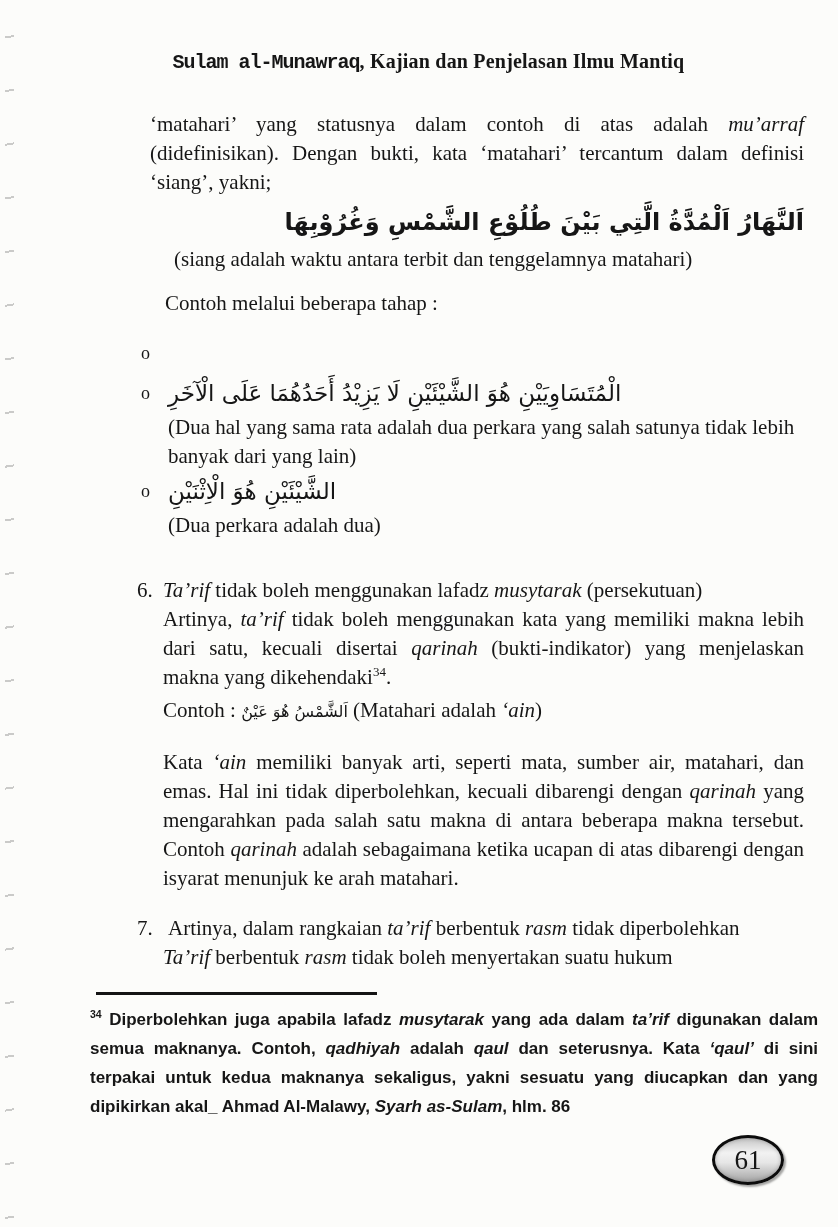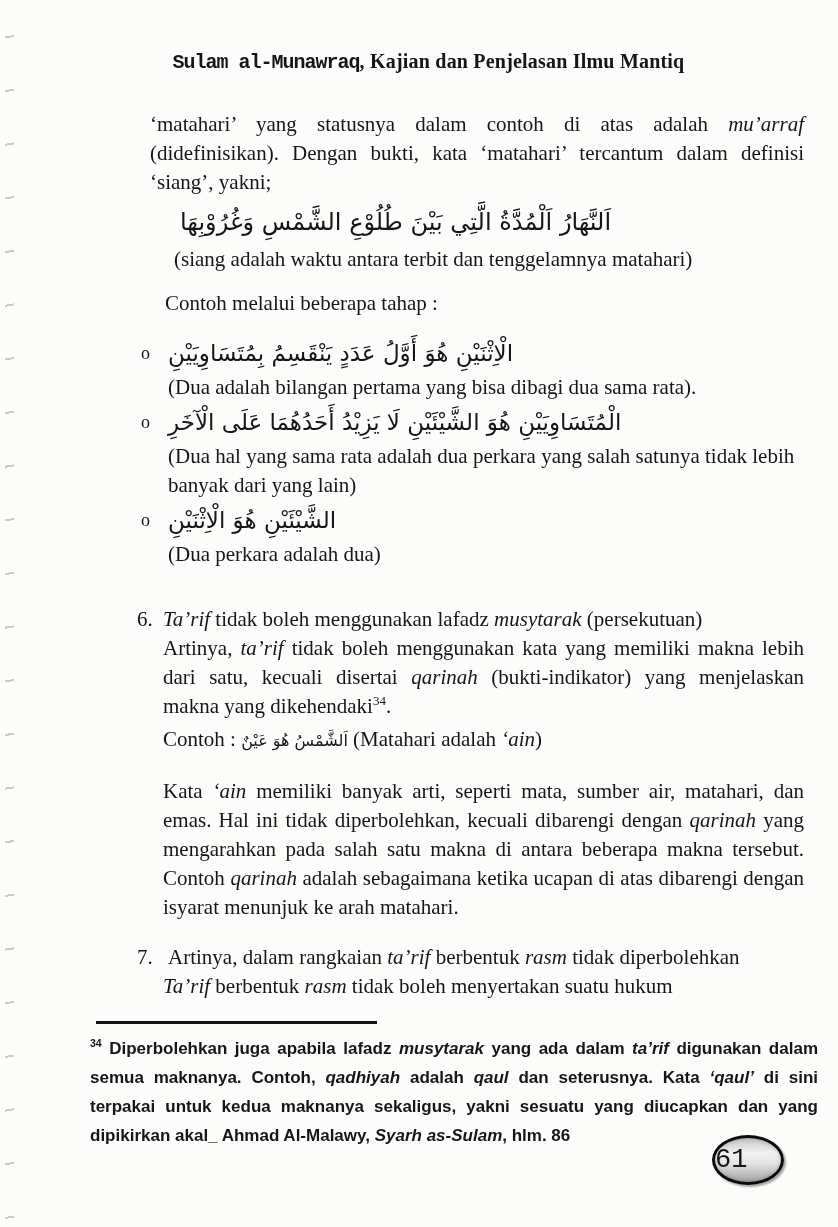--- a/index.html
+++ b/index.html
@@ -43,25 +43,26 @@
   .it { font-style:italic; }
   sup { font-size:.62em; line-height:0; }
   .ar {
     font-family:"DejaVu Sans", sans-serif;
     font-size:22px;
     direction:rtl;
     unicode-bidi:isolate;
   }
   .arabic-line {
     direction:rtl;
-    text-align:left;
+    text-align:right;
     padding-left:30px;
     font-family:"DejaVu Sans", sans-serif;
     font-size:24px;
     line-height:46px;
+    font-weight:bold;
   }
   .trans-line { text-indent:24px; }
   .bullet { display:flex; margin-left:-9px; }
   .bullet .marker { flex:none; width:27px; font-size:18px; line-height:40px; }
   .bullet .b-ar {
     direction:rtl; text-align:left;
     font-family:"DejaVu Sans", sans-serif;
     font-size:23px; line-height:40px;
   }
   .bullet .b-trans { line-height:29px; }
@@ -85,23 +86,22 @@
     font-weight:bold;
   }
   .badge {
     position:absolute;
     left:712px; top:1135px;
     width:66px; height:44px;
     border-radius:50%;
     border:3px solid #0c0c0c;
     background:linear-gradient(180deg,#c6c6c6 0%,#f2f2f2 34%,#e6e6e6 56%,#a3a3a3 100%);
     box-shadow:2px 2px 2px rgba(0,0,0,.35), inset 0 0 4px rgba(0,0,0,.25);
-    display:flex; align-items:center; justify-content:flex-start;
+    display:flex; align-items:center; justify-content:center;
     font-size:27px;
-    font-family:Liberation Mono, monospace;
   }
 </style>
 </head>
 <body>
 
 <div class="page" style="--ink: #161616; --paper: #fcfcfa;">
   <div class="binding"></div>
 
   <div class="running-header">
     <span class="brand">Sulam al-Munawraq</span><span>, Kajian dan Penjelasan Ilmu Mantiq</span>
@@ -112,24 +112,20 @@
     <p class="just" style="margin:0 0 2px 0"><span>‘matahari’ yang statusnya dalam contoh di atas adalah </span><span class="it">mu’arraf</span><span> (didefinisikan). Dengan bukti, kata ‘matahari’ tercantum dalam definisi ‘siang’, yakni;</span></p>
 
     <div class="arabic-line">اَلنَّهَارُ اَلْمُدَّةُ الَّتِي بَيْنَ طُلُوْعِ الشَّمْسِ وَغُرُوْبِهَا</div>
 
     <p class="trans-line" style="margin:0">(siang adalah waktu antara terbit dan tenggelamnya matahari)</p>
 
     <p style="margin:15px">Contoh melalui beberapa tahap :</p>
 
     <div class="bullet">
       <span class="marker">o</span>
-      <div>
-        <div class="b-ar">الْاِثْنَيْنِ هُوَ أَوَّلُ عَدَدٍ يَنْقَسِمُ بِمُتَسَاوِيَيْنِ</div>
-        <div class="b-trans">(Dua adalah bilangan pertama yang bisa dibagi dua sama rata).</div>
-      </div>
     </div>
 
     <div class="bullet">
       <span class="marker">o</span>
       <div>
         <div class="b-ar">الْمُتَسَاوِيَيْنِ هُوَ الشَّيْئَيْنِ لَا يَزِيْدُ أَحَدُهُمَا عَلَى الْآخَرِ</div>
         <div class="b-trans">(Dua hal yang sama rata adalah dua perkara yang salah satunya tidak lebih banyak dari yang lain)</div>
       </div>
     </div>
 

